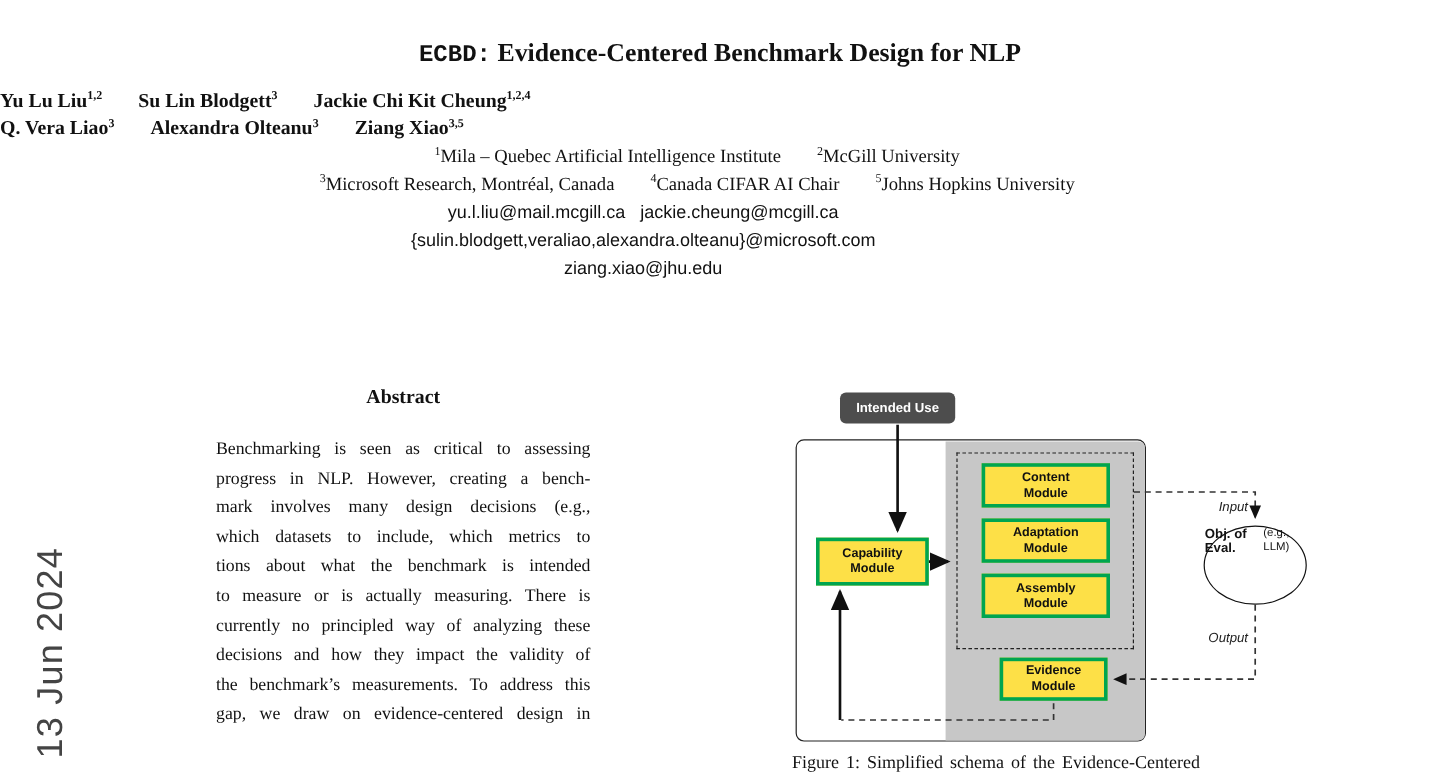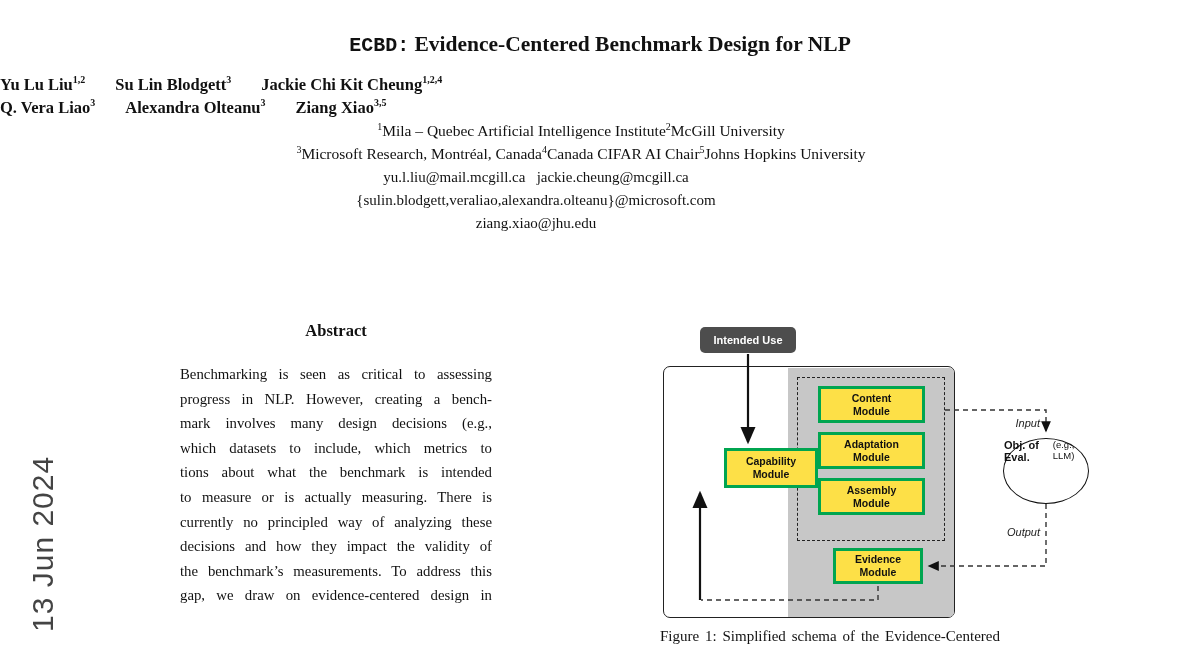--- a/index.html
+++ b/index.html
@@ -9,25 +9,25 @@
   
   .title { position: absolute; top: 32px; left: 0; width: 1200px; text-align: center; }
   .title-acronym { font-family: "Liberation Mono", monospace; font-weight: bold; font-size: 20px; }
   .title-text { font-weight: bold; font-size: 21.5px; }
 
   .author-line { position: absolute; left: 0; width: 1200px; display: flex; justify-content: flex-start; gap: 30px; font-weight: bold; font-size: 16.5px; }
   .author-line-1 { top: 74px; }
   .author-line-2 { top: 97px; }
   sup { font-size: 10px; }
 
-  .affil-line { position: absolute; left: 0; width: 1162px; display: flex; justify-content: center; font-size: 15.5px; }
+  .affil-line { position: absolute; left: 0; width: 1162px; display: flex; justify-content: center; gap: 30px; font-size: 15.5px; }
   .affil-line-1 { top: 121px; }
   .affil-line-2 { top: 144px; }
 
-  .email-line { position: absolute; left: 0; width: 1072px; text-align: center; font-family: Liberation Serif, serif; font-size: 15px; white-space: pre; }
+  .email-line { position: absolute; left: 0; width: 1072px; text-align: center; font-family: Liberation Sans, sans-serif; font-size: 15px; white-space: pre; }
   .email-line-1 { top: 169px; }
   .email-line-2 { top: 192px; }
   .email-line-3 { top: 215px; }
 
   
   .stamp { position: absolute; left: 26px; top: 632px; transform-origin: 0 0; transform: rotate(-90deg); white-space: nowrap; font-family: "Liberation Sans", sans-serif; font-size: 30px; color: #444; letter-spacing: 1px; }
 
   
   .abstract-heading { position: absolute; left: 180px; top: 321px; width: 312px; text-align: center; font-weight: bold; font-size: 16.5px; }
   .abstract-body { position: absolute; left: 180px; top: 362px; width: 312px; }
@@ -35,21 +35,21 @@
 
   
   .figure { position: absolute; left: 660px; top: 320px; width: 460px; height: 312px; font-family: "Liberation Sans", sans-serif; }
   .figure > div { position: absolute; }
   .outer-box { left: 3px; top: 46px; width: 292px; height: 252px; border: 1.5px solid #222; border-radius: 7px; background: #fff; }
   .gray-panel { left: 128px; top: 47.5px; width: 165.5px; height: 249px; background: var(--panel-gray, #c7c7c7); border-radius: 0 5px 5px 0; }
   .dashed-box { left: 137px; top: 57px; width: 148px; height: 164px; border: 1.6px dashed #222; }
   .conn-svg { position: absolute; left: 0; top: 0; width: 460px; height: 312px; }
   .badge { left: 40px; top: 7px; width: 96px; height: 26px; background: var(--badge-gray, #4d4d4d); color: #fff; border-radius: 5px; display: flex; align-items: center; justify-content: center; font-weight: bold; font-size: 11px; }
   .module { border: 3px solid var(--module-green, #00A550); background: #fde047; display: flex; align-items: center; justify-content: center; text-align: center; font-weight: bold; font-size: 10.5px; line-height: 1.2; white-space: pre-line; }
-  .mod-capability { left: 20px; top: 128px; width: 94px; height: 40px; margin-left: 44px; }
+  .mod-capability { left: 20px; top: 128px; width: 94px; height: 40px; }
   .mod-content    { left: 158px; top: 66px;  width: 107px; height: 37px; }
   .mod-adaptation { left: 158px; top: 112px; width: 107px; height: 37px; }
   .mod-assembly   { left: 158px; top: 158px; width: 107px; height: 37px; }
   .mod-evidence   { left: 173px; top: 228px; width: 90px;  height: 36px; }
   .ellipse { left: 343px; top: 118px; width: 86px; height: 66px; border: 1.4px solid #111; border-radius: 50%; background: #fff; display: flex; flex-direction: row; justify-content: center; }
   .ellipse-l1 { font-weight: bold; font-size: 11px; }
   .ellipse-l2 { font-size: 9.5px; }
   .io-label { width: 50px; text-align: right; font-style: italic; font-size: 11px; color: #222; }
   .io-input  { left: 330px; top: 97px; }
   .io-output { left: 330px; top: 206px; }

